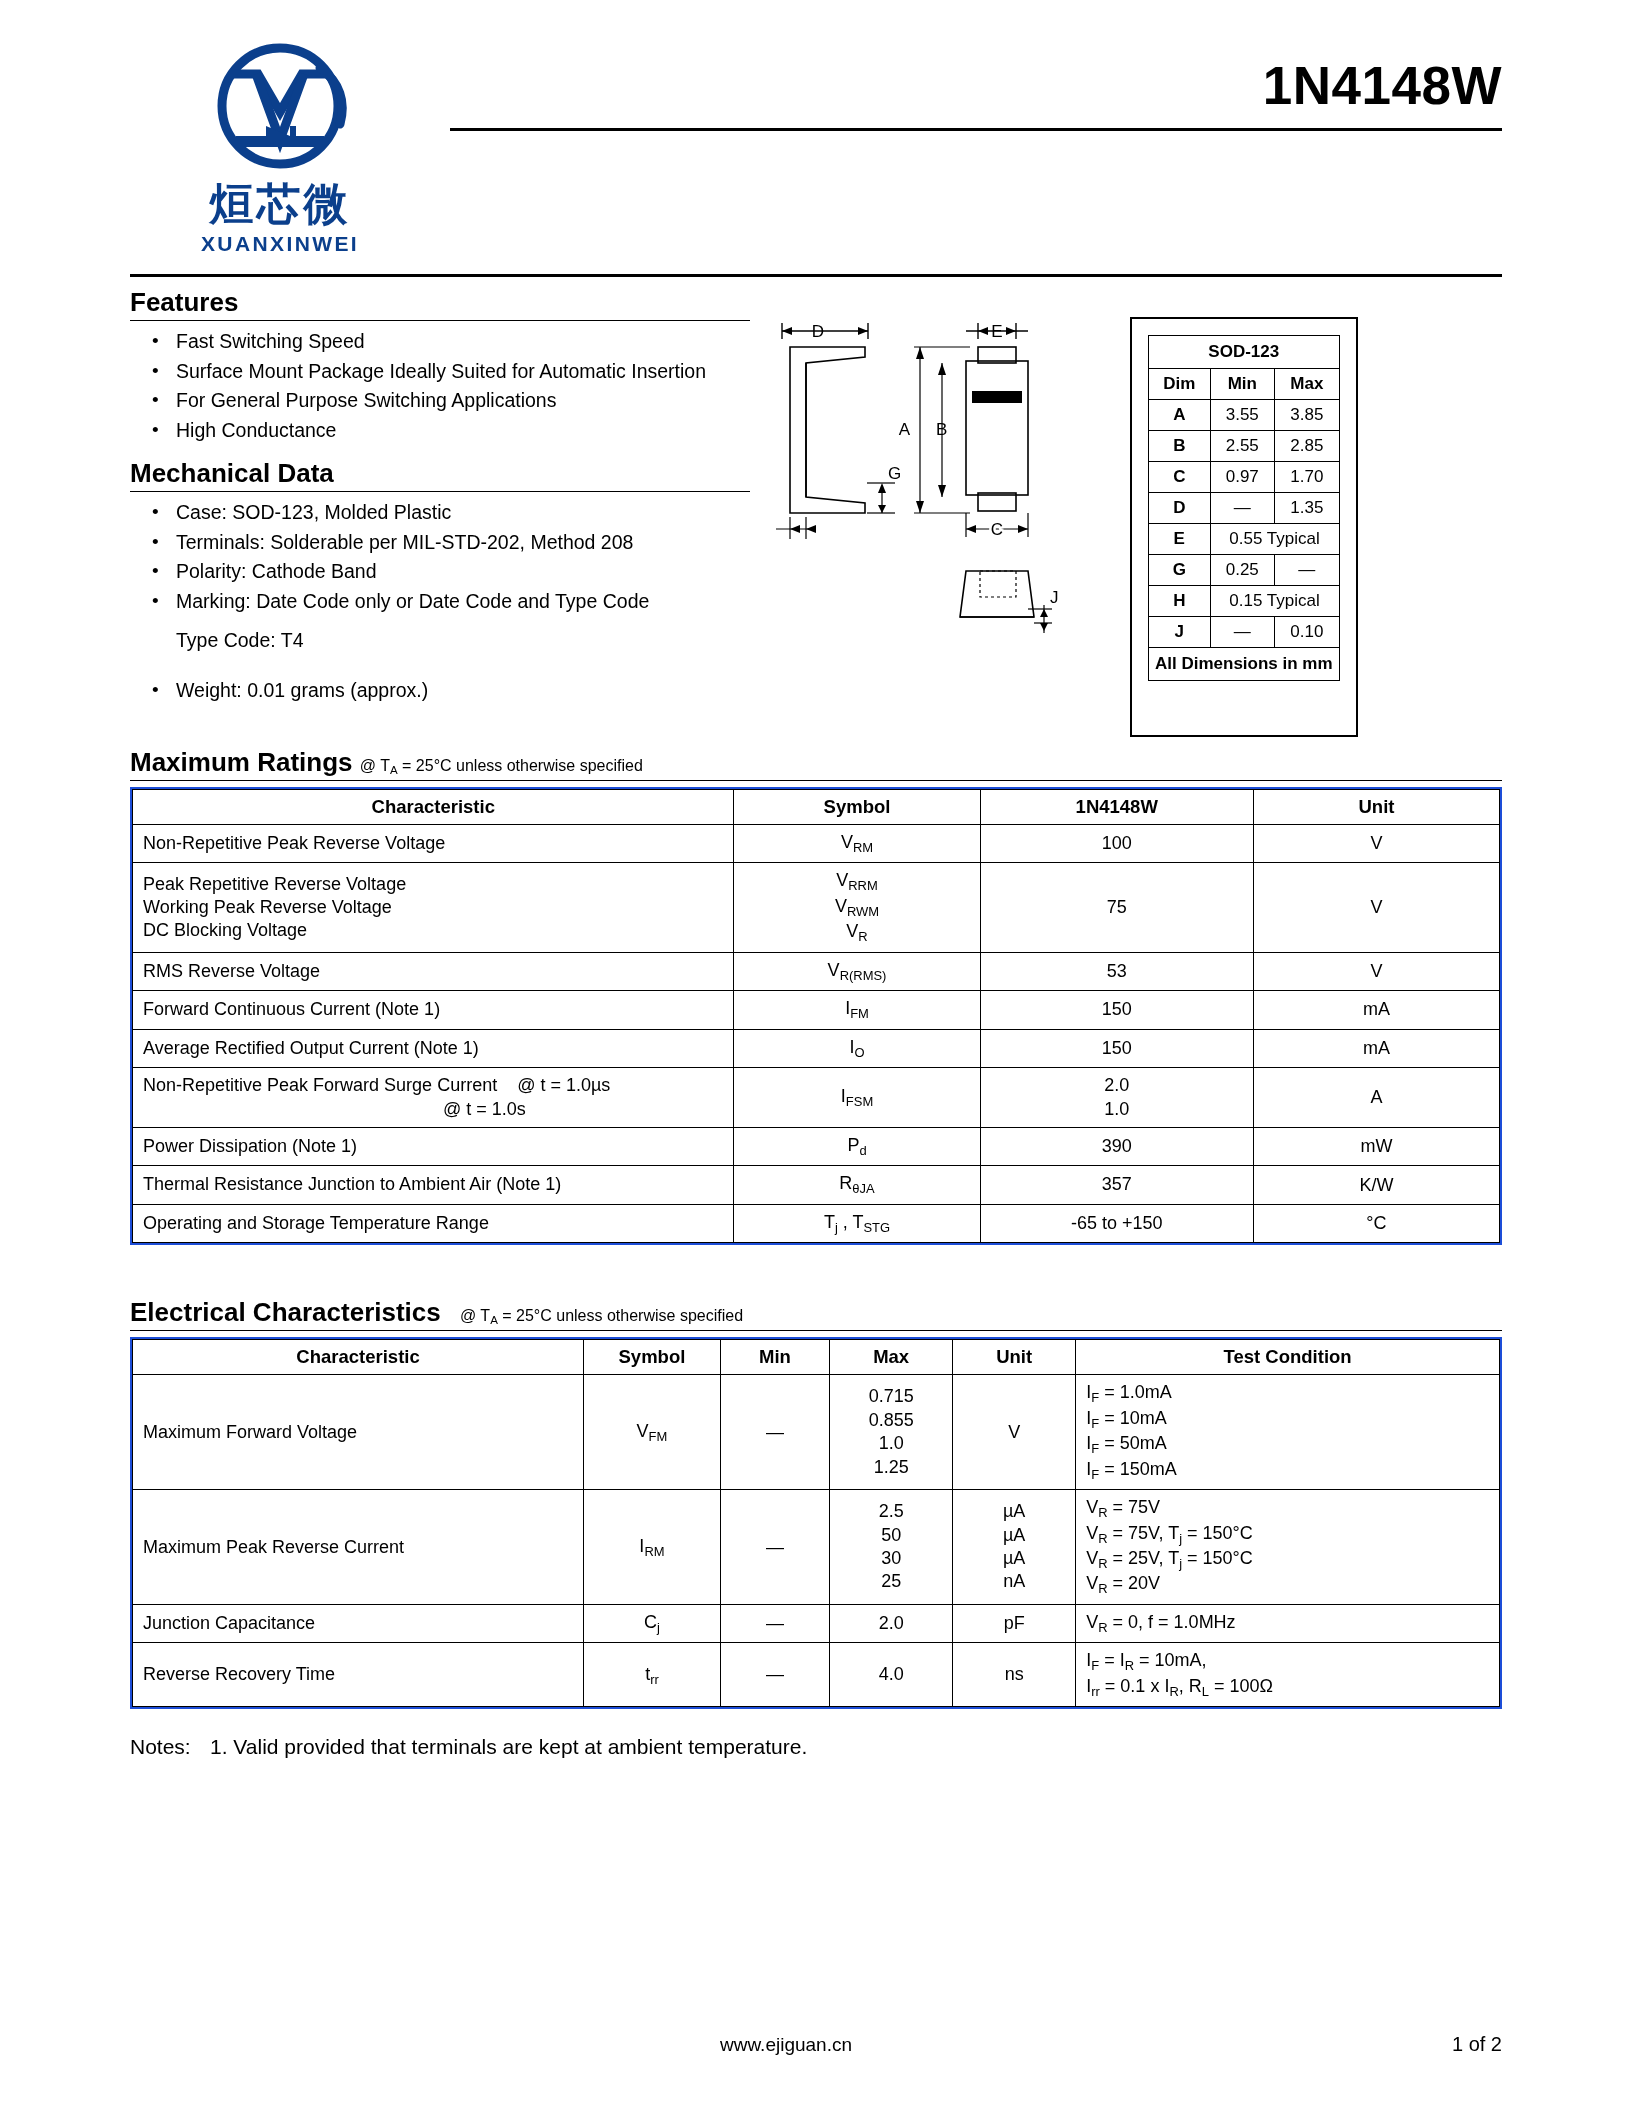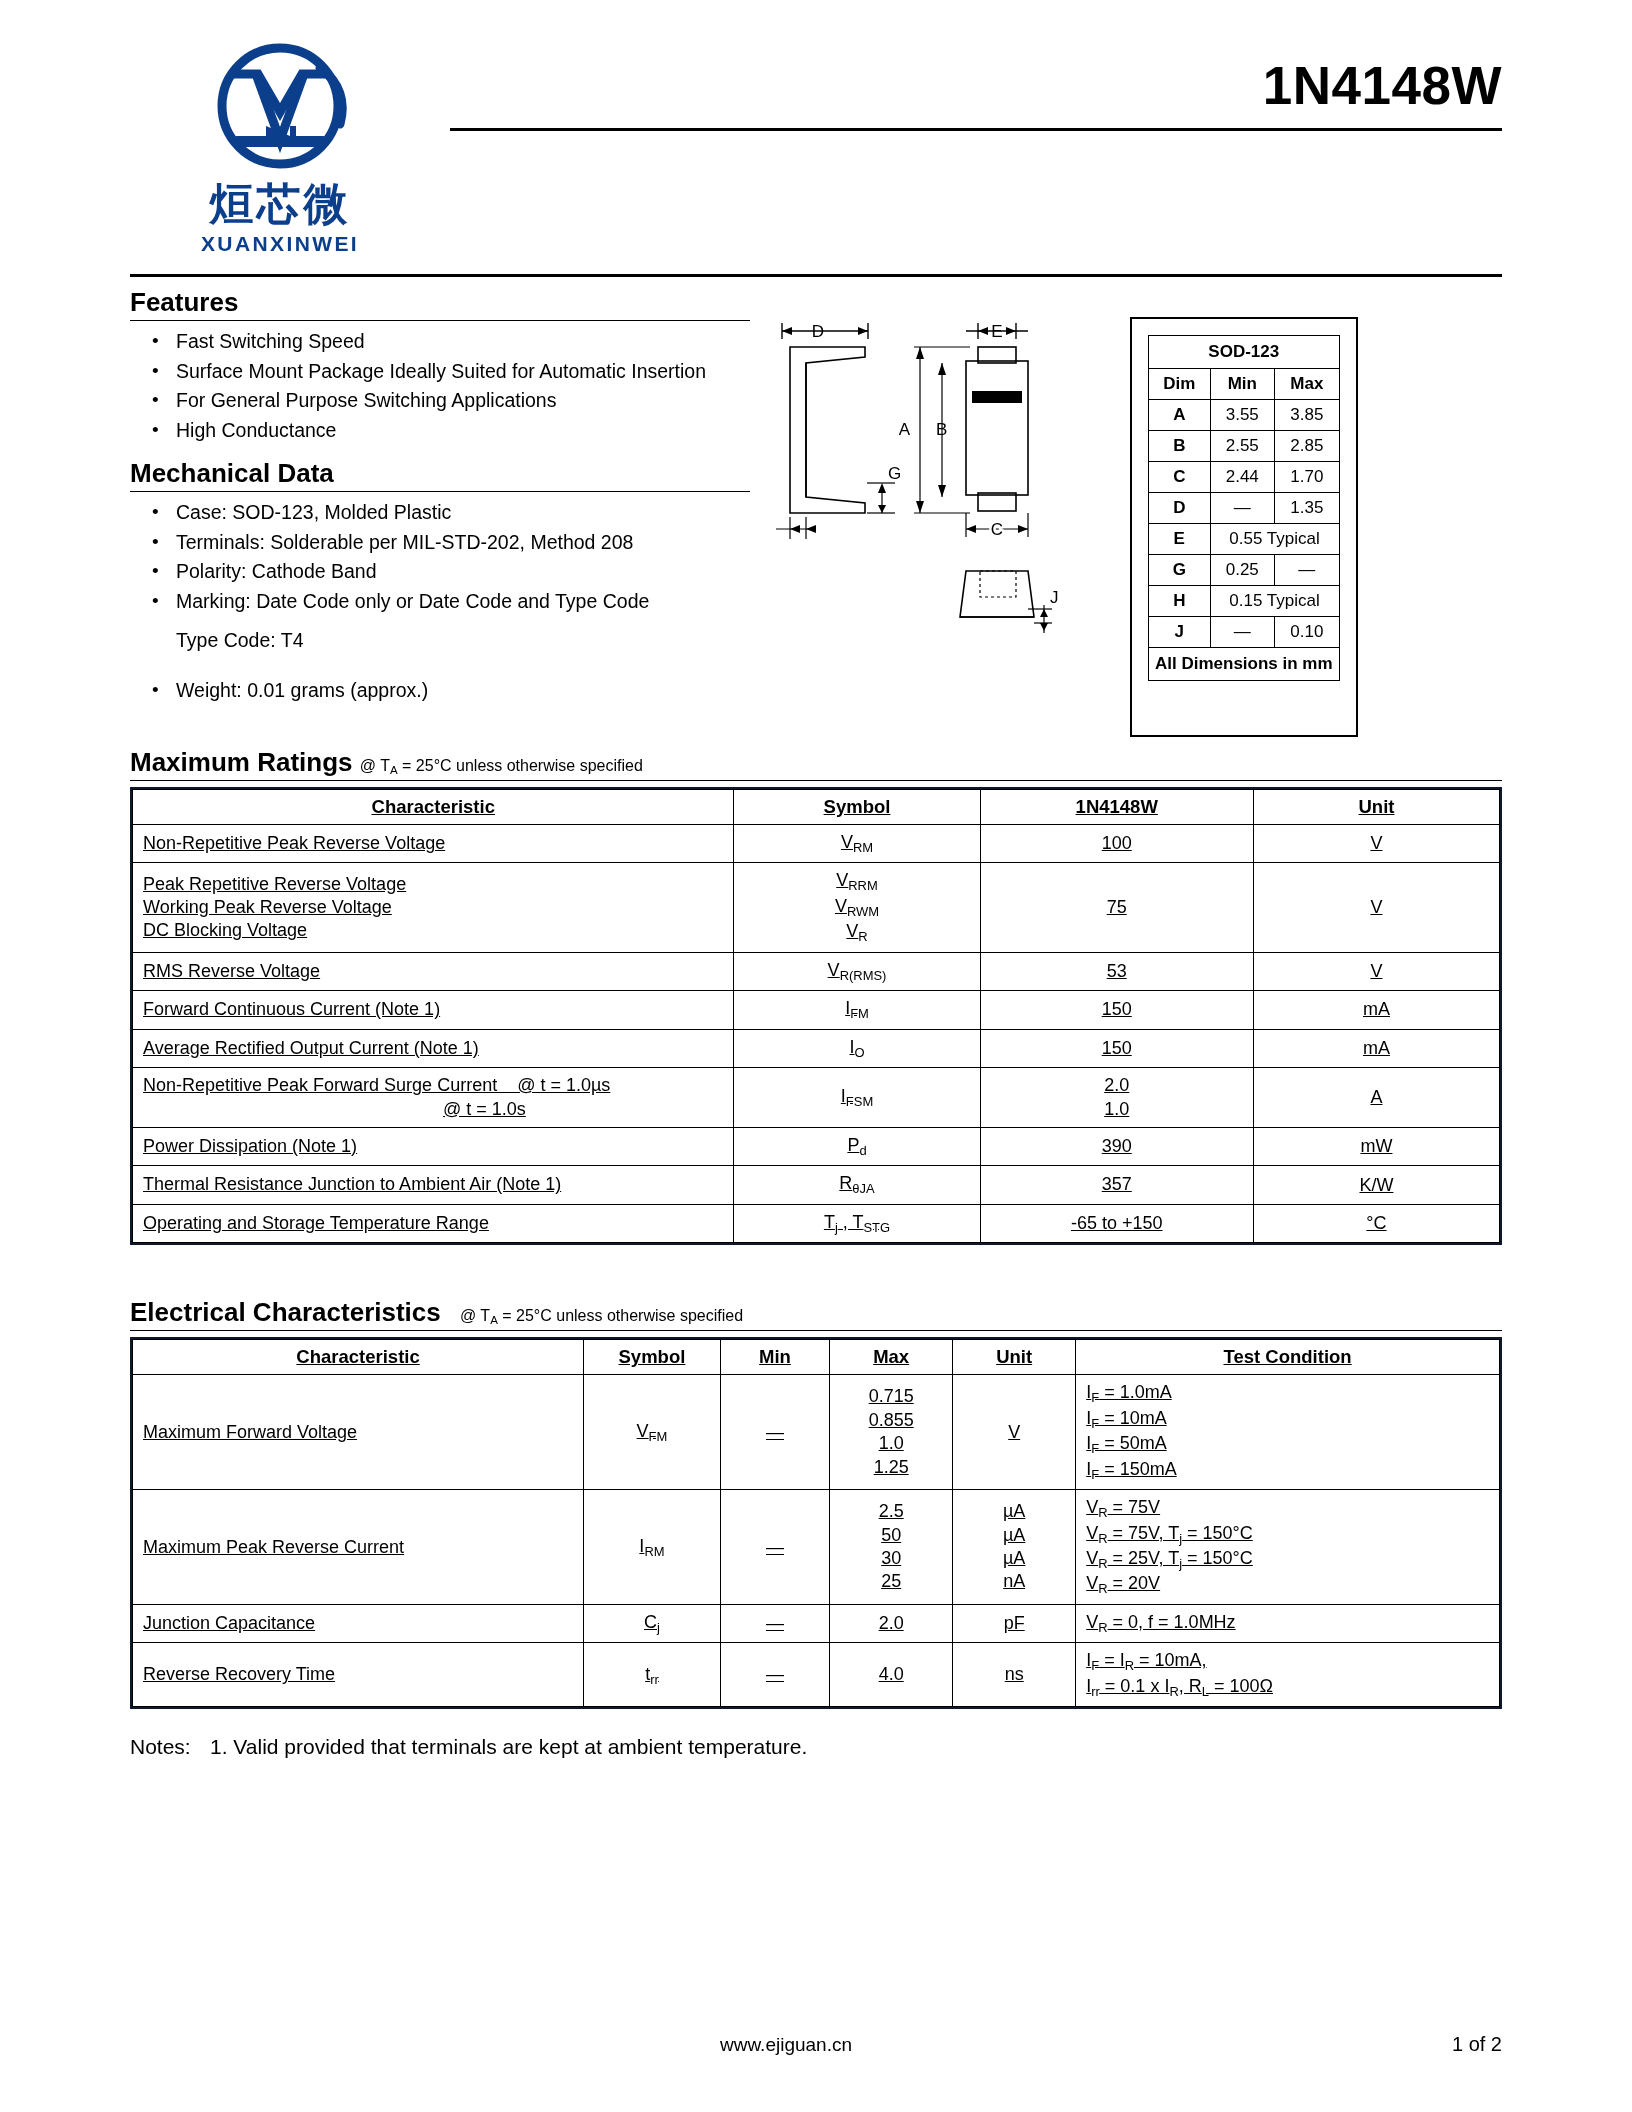--- a/index.html
+++ b/index.html
@@ -171,23 +171,22 @@
     font-weight: bold;
     padding: 6px;
   }
   .dim-table .dimcol { font-weight: bold; }
   .dim-outer {
     border: 2px solid #000;
   }
 
   
   .tbl-wrap {
-    border: 2px solid #0f172a;
+    border: 2px solid #1d4ed8;
     margin-top: 6px;
-    text-decoration: underline;
   }
   table.main {
     border-collapse: collapse;
     width: 100%;
     font-size: 18px;
   }
   table.main th, table.main td {
     border: 1px solid #000;
     padding: 6px 10px;
     vertical-align: middle;
@@ -378,21 +377,21 @@
             <td>3.55</td>
             <td>3.85</td>
           </tr>
           <tr>
             <td class="dimcol">B</td>
             <td>2.55</td>
             <td>2.85</td>
           </tr>
           <tr>
             <td class="dimcol">C</td>
-            <td>2.44</td>
+            <td>0.97</td>
             <td>1.70</td>
           </tr>
           <tr>
             <td class="dimcol">D</td>
             <td>—</td>
             <td>1.35</td>
           </tr>
           <tr>
             <td class="dimcol">E</td>
             <td colspan="2">0.55 Typical</td>

